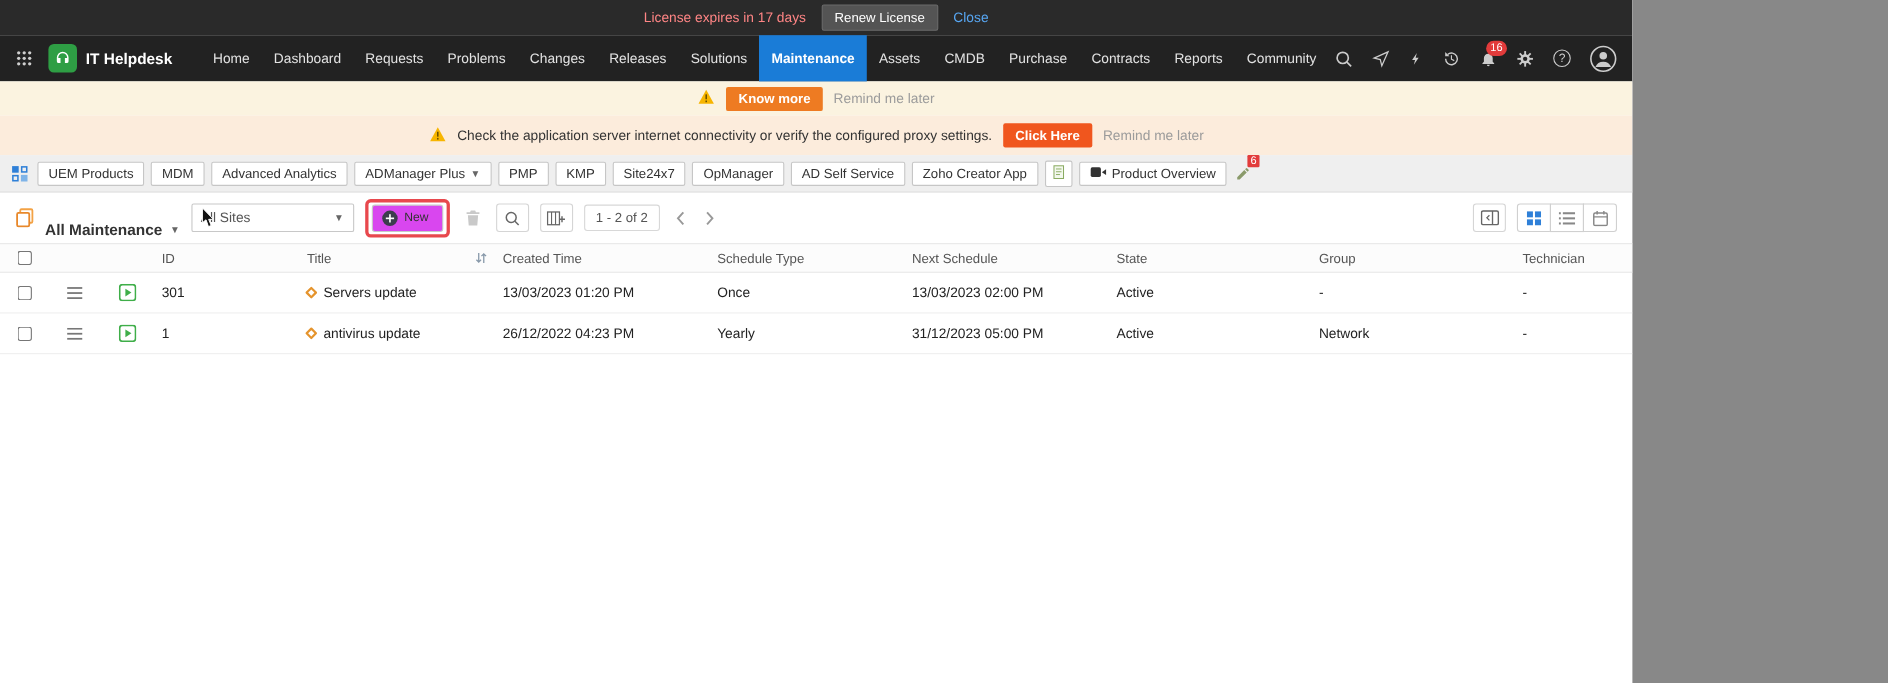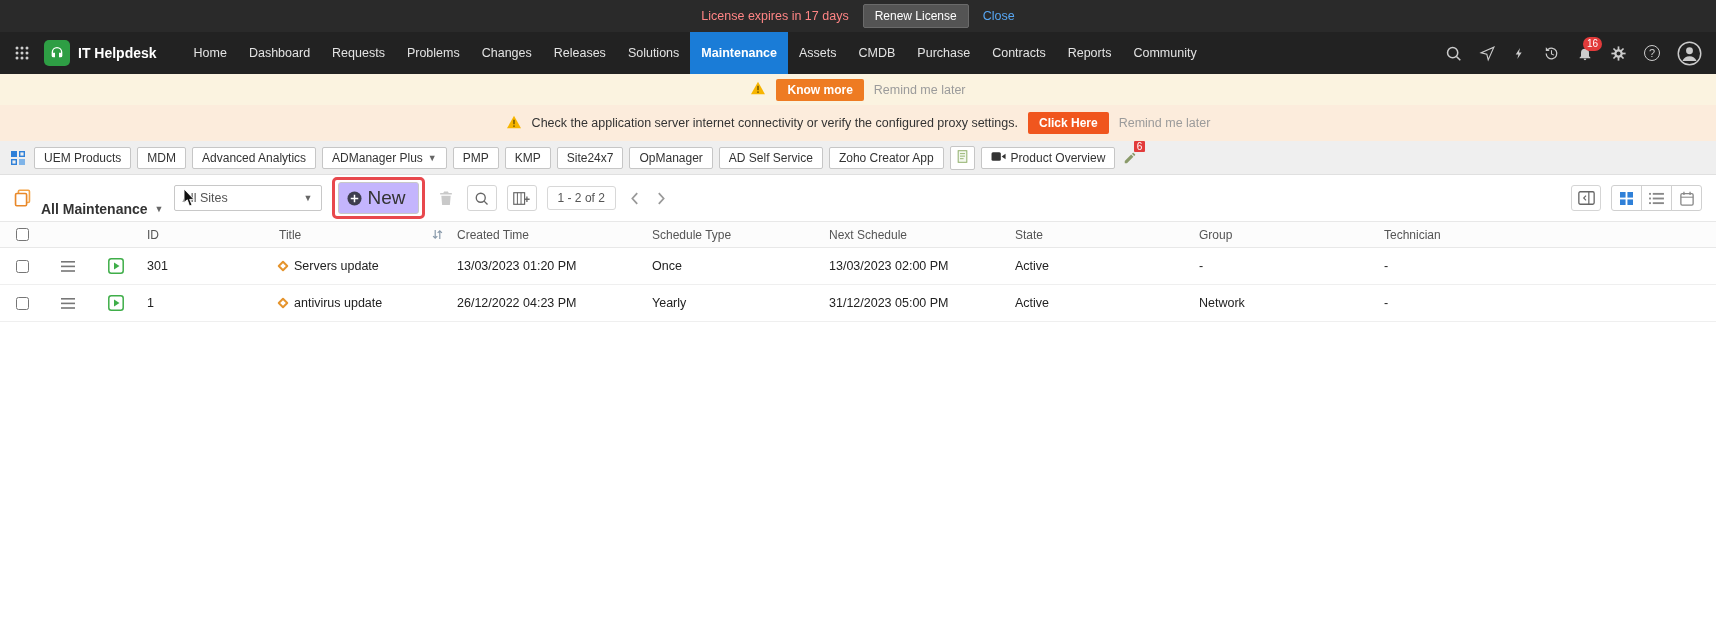--- a/index.html
+++ b/index.html
@@ -1,17 +1,17 @@
 <!DOCTYPE html>
 <html><head>
 <meta charset="utf-8">
 <style>
   * { box-sizing: border-box; }
   body { margin:0; background:#888; }
-  .screen { position:relative; width:1716px; height:621px; background:#fff;
+  .screen { position:relative; width:1484px; height:621px; background:#fff;
             font-family:"Liberation Sans", sans-serif; overflow:hidden; }
 
   
   .license-bar { height:32px; background:#2a2a2a; display:flex; align-items:center;
                  justify-content:center; gap:14px; font-size:12.5px; }
   .license-msg { color:#ff8585; }
   .renew-btn { background:#545454; color:#fff; border:1px solid #6a6a6a; border-radius:2px;
                font-size:12px; padding:4px 11px; cursor:pointer; font-family:inherit; }
   .close-link { color:#57a6f2; cursor:pointer; }
 
@@ -53,21 +53,21 @@
                   font-size:10px; padding:0 3px; border-radius:1px; }
 
   
   .toolbar { height:46px; display:flex; align-items:center; padding:0 14px; gap:10px; }
   .view-title { font-weight:bold; font-size:14px; color:#333; display:flex; gap:7px; align-items:center; cursor:pointer;margin-top:21px; }
   .site-filter { width:148px; height:26px; border:1px solid #c8c8c8; border-radius:2px; display:flex;
                  align-items:center; justify-content:space-between; padding:0 8px; font-size:12.5px;
                  color:#555; cursor:pointer; background:#fff; }
   .annotation-box { border:3px solid #e8484d; border-radius:5px; padding:2px 3px; display:inline-flex; }
   .new-btn { display:flex; align-items:center; gap:6px; border:1px solid #c8c8c8; border-radius:3px;
-             background:#c4b5fd; font-size:19px; color:#333; padding:4px 12px 4px 8px; cursor:pointer; font-family:inherit; }
+             background:#d946ef; font-size:11px; color:#333; padding:4px 12px 4px 8px; cursor:pointer; font-family:inherit; }
   .icon-btn { background:none; border:none; display:flex; align-items:center; cursor:pointer; padding:2px 4px; }
   .boxed { border:1px solid #d5d5d5; border-radius:3px; width:30px; height:26px; justify-content:center; padding:0; background:#fff; }
   .page-box { border:1px solid #d8d8d8; border-radius:3px; font-size:12px; color:#555; padding:4px 10px; white-space:nowrap; }
   .toolbar-right { margin-left:auto; display:flex; align-items:center; gap:10px; }
   .view-btn-group { display:flex; }
   .view-btn { width:31px; height:26px; border:1px solid #d0d0d0; background:#fff; display:flex;
               align-items:center; justify-content:center; cursor:pointer; margin-left:-1px; }
   .view-btn:first-child { margin-left:0; border-radius:3px 0 0 3px; }
   .view-btn:last-child { border-radius:0 3px 3px 0; }
 

